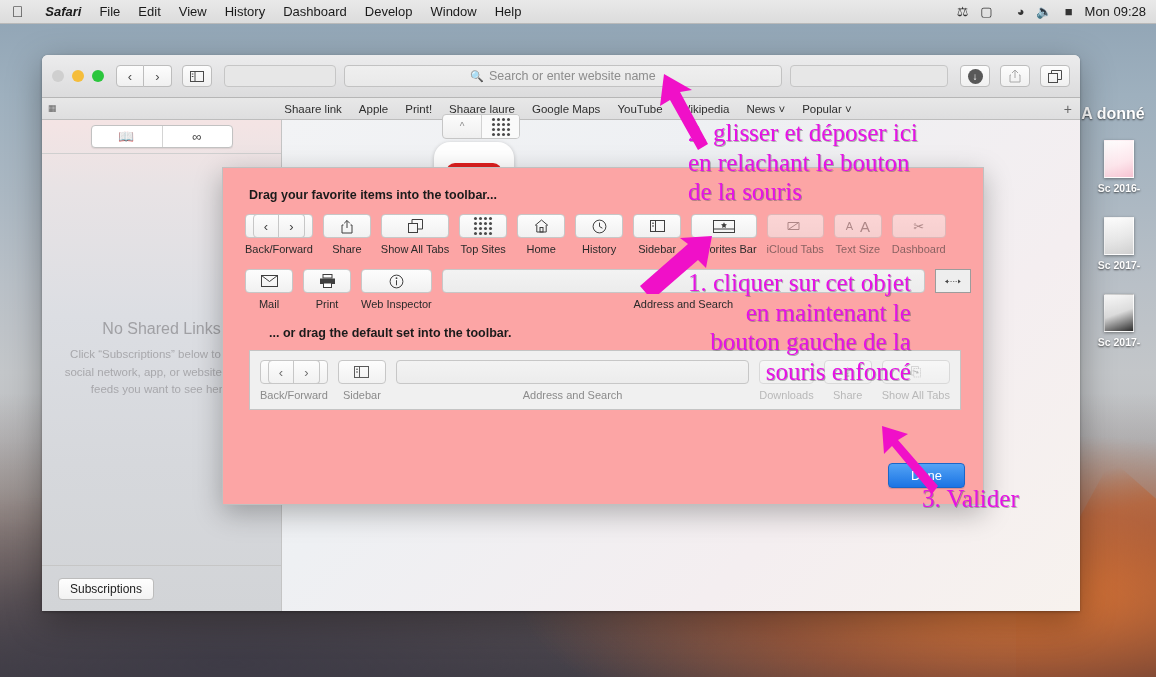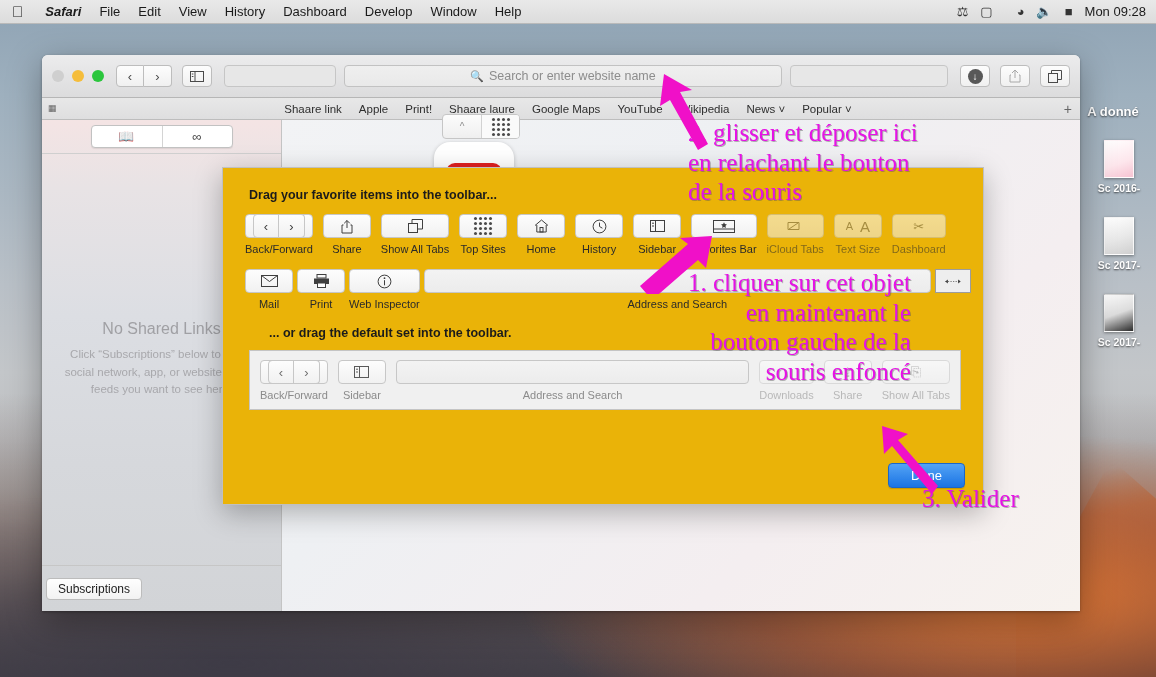--- a/index.html
+++ b/index.html
@@ -125,21 +125,21 @@
   .sb-top { height:34px; display:flex; align-items:center; justify-content:center; border-bottom:1px solid #cfcfcf; }
   .seg {
     display:flex; background:#fff; border:1px solid #c2c2c2; border-radius:4px; overflow:hidden;
     box-shadow:0 1px 1px rgba(0,0,0,.08);
   }
   .seg > div { width:70px; height:21px; display:flex; align-items:center; justify-content:center; font-size:13px; color:#444; }
   .seg > div + div { border-left:1px solid #d4d4d4; }
   .sb-body { flex:1; display:flex; flex-direction:column; align-items:center; justify-content:center; padding:0 18px; text-align:center; }
   .sb-title { font-size:16px; color:#a0a0a4; margin-bottom:8px; }
   .sb-desc { font-size:11.5px; color:#a8a8ac; line-height:1.55; }
-  .sb-foot { height:46px; border-top:1px solid #c6c6c6; display:flex; align-items:center; padding-left:4px; }
+  .sb-foot { height:46px; border-top:1px solid #c6c6c6; display:flex; align-items:center; padding-left:16px; }
   .sub-btn {
     background:linear-gradient(to bottom,#fefefe,#f2f2f2);
     border:1px solid #bcbcbc; border-radius:4px;
     height:22px; padding:0 11px; font-size:12px; color:#1d1d1d;
     display:flex; align-items:center;
   }
   #page {
     flex:1; position:relative;
     background:linear-gradient(135deg,#f2f3f5 0%,#eef0f3 35%,#f4eef0 70%,#f7f2ee 100%);
   }
@@ -156,21 +156,21 @@
     position:absolute; left:160px; top:-6px; display:flex;
     border:1px solid #c6c6c6; border-radius:4px; overflow:hidden;
     background:linear-gradient(to bottom,#fcfcfc,#efefef);
   }
   .ts-btn > div { width:38px; height:23px; display:flex; align-items:center; justify-content:center; color:#8e8e8e; font-size:10px; }
   .ts-btn > div + div { border-left:1px solid #d2d2d2; background:#fafafa; }
 
   
   #sheet {
     position:absolute; left:180px; top:112px; width:762px; height:338px;
-    background:#eab308; border:1px solid #c0c0c0;
+    background:#fca5a5; border:1px solid #c0c0c0;
     box-shadow:0 8px 26px rgba(0,0,0,.28);
     z-index:30;
     font-size:12px; color:#1b1b1b;
   }
   .sheet-h { font-size:12.5px; font-weight:bold; padding:20px 0 0 26px; }
   .item-grid { display:flex; padding:12px 0 0 22px; gap:10px; flex-wrap:nowrap; }
   .ci { width:auto; min-width:48px; text-align:center; }
   .ci .box {
     background:linear-gradient(to bottom,#fdfdfd,#f1f1f1);
     border:1px solid #c7c7c7; border-radius:4px;
@@ -187,21 +187,21 @@
     gap:2px;
   }
   .dots i { display:block; width:3px; height:3px; background:#4a4a4a; border-radius:50%; }
   .addrfield {
     flex:1; min-width:300px; height:24px;
     border:1px solid #c7c7c7; border-radius:4px;
     background:linear-gradient(to bottom,#f3f3f3,#ececec);
   }
   .ci.addr { flex:1; }
   .flexspace .box { width:36px; background:#eee; border:1px solid #9c9c9c; border-radius:0; }
-  .row2 { display:flex; padding:14px 0 0 22px; gap:4px; align-items:flex-start; }
+  .row2 { display:flex; padding:14px 0 0 22px; gap:10px; align-items:flex-start; }
   .sheet-h2 { font-size:12.5px; font-weight:bold; padding:16px 0 0 26px;margin-left:20px; }
   .defaultset {
     margin:10px 22px 0 26px; border:1px solid #c4c4c4; background:#f0f0f0;
     padding:9px 10px 8px 10px; display:flex; gap:10px; align-items:flex-start;
   }
   .defaultset .cap { color:#8b8b8b; }
   .defaultset .box { color:#6f6f6f; }
   .done-row { position:absolute; right:18px; bottom:16px; }
   .done-btn {
     background:linear-gradient(to bottom,#53a3f5,#1b74e4);
@@ -223,21 +223,21 @@
   #deskicons .thumb {
     width:30px; height:38px; margin:0 auto 4px auto;
     background:#fff; border:1px solid rgba(255,255,255,.7);
     box-shadow:0 1px 3px rgba(0,0,0,.4);
   }
   #deskicons .thumb.b1 { background:linear-gradient(160deg,#fff 0%,#fde6ec 60%,#f6c3d2 100%); }
   #deskicons .thumb.b2 { background:linear-gradient(160deg,#fff 0%,#e8e8e8 55%,#cfcfcf 100%); }
   #deskicons .thumb.b3 { background:linear-gradient(160deg,#fafafa 0%,#dcdcdc 50%,#2b2b2b 100%); }
   #deskicons .lbl { line-height:1.25; }
   #deskhdr { position:absolute; right:0; top:104px; width:86px; text-align:center;
-    color:#fff; font-size:13px; font-weight:bold; text-shadow:0 1px 2px rgba(0,0,0,.65); z-index:10; line-height:1.3;}
+    color:#fff; font-size:16px; font-weight:bold; text-shadow:0 1px 2px rgba(0,0,0,.65); z-index:10; line-height:1.3;}
 
   
   .ann {
     position:absolute; z-index:60;
     color:#e612e6; font-family:"Liberation Serif", serif;
     font-size:25px; line-height:1.18; font-weight:normal;
     text-shadow:1px 1px 0 rgba(90,90,90,.45);
     white-space:pre-line;
   }
   #ann1 { left:688px; top:268px;text-align:right; }

